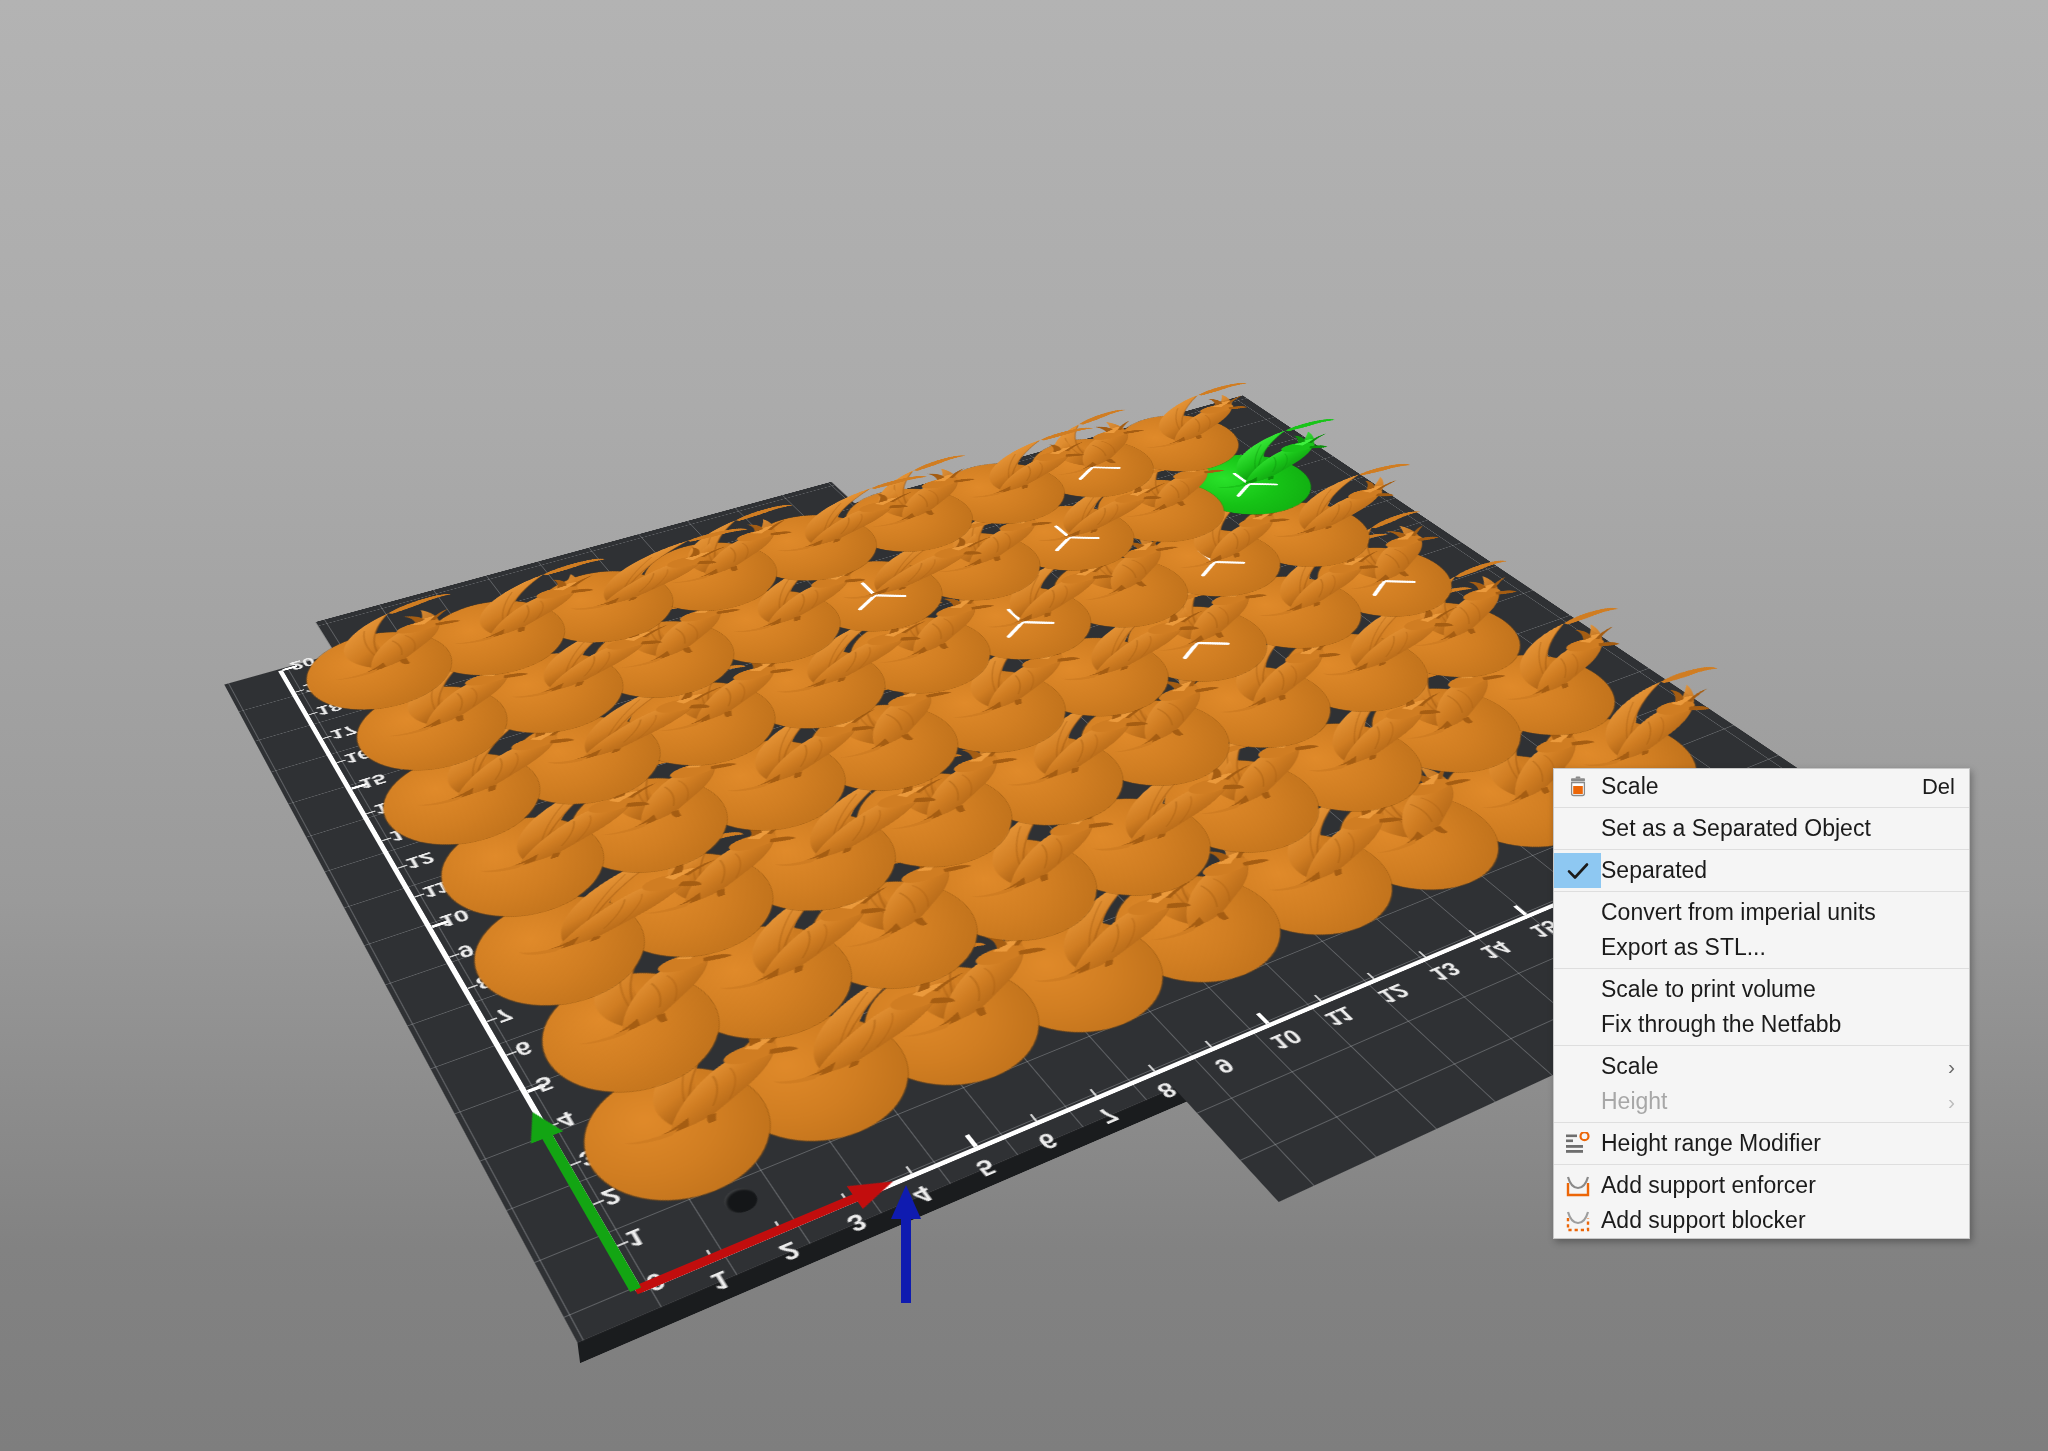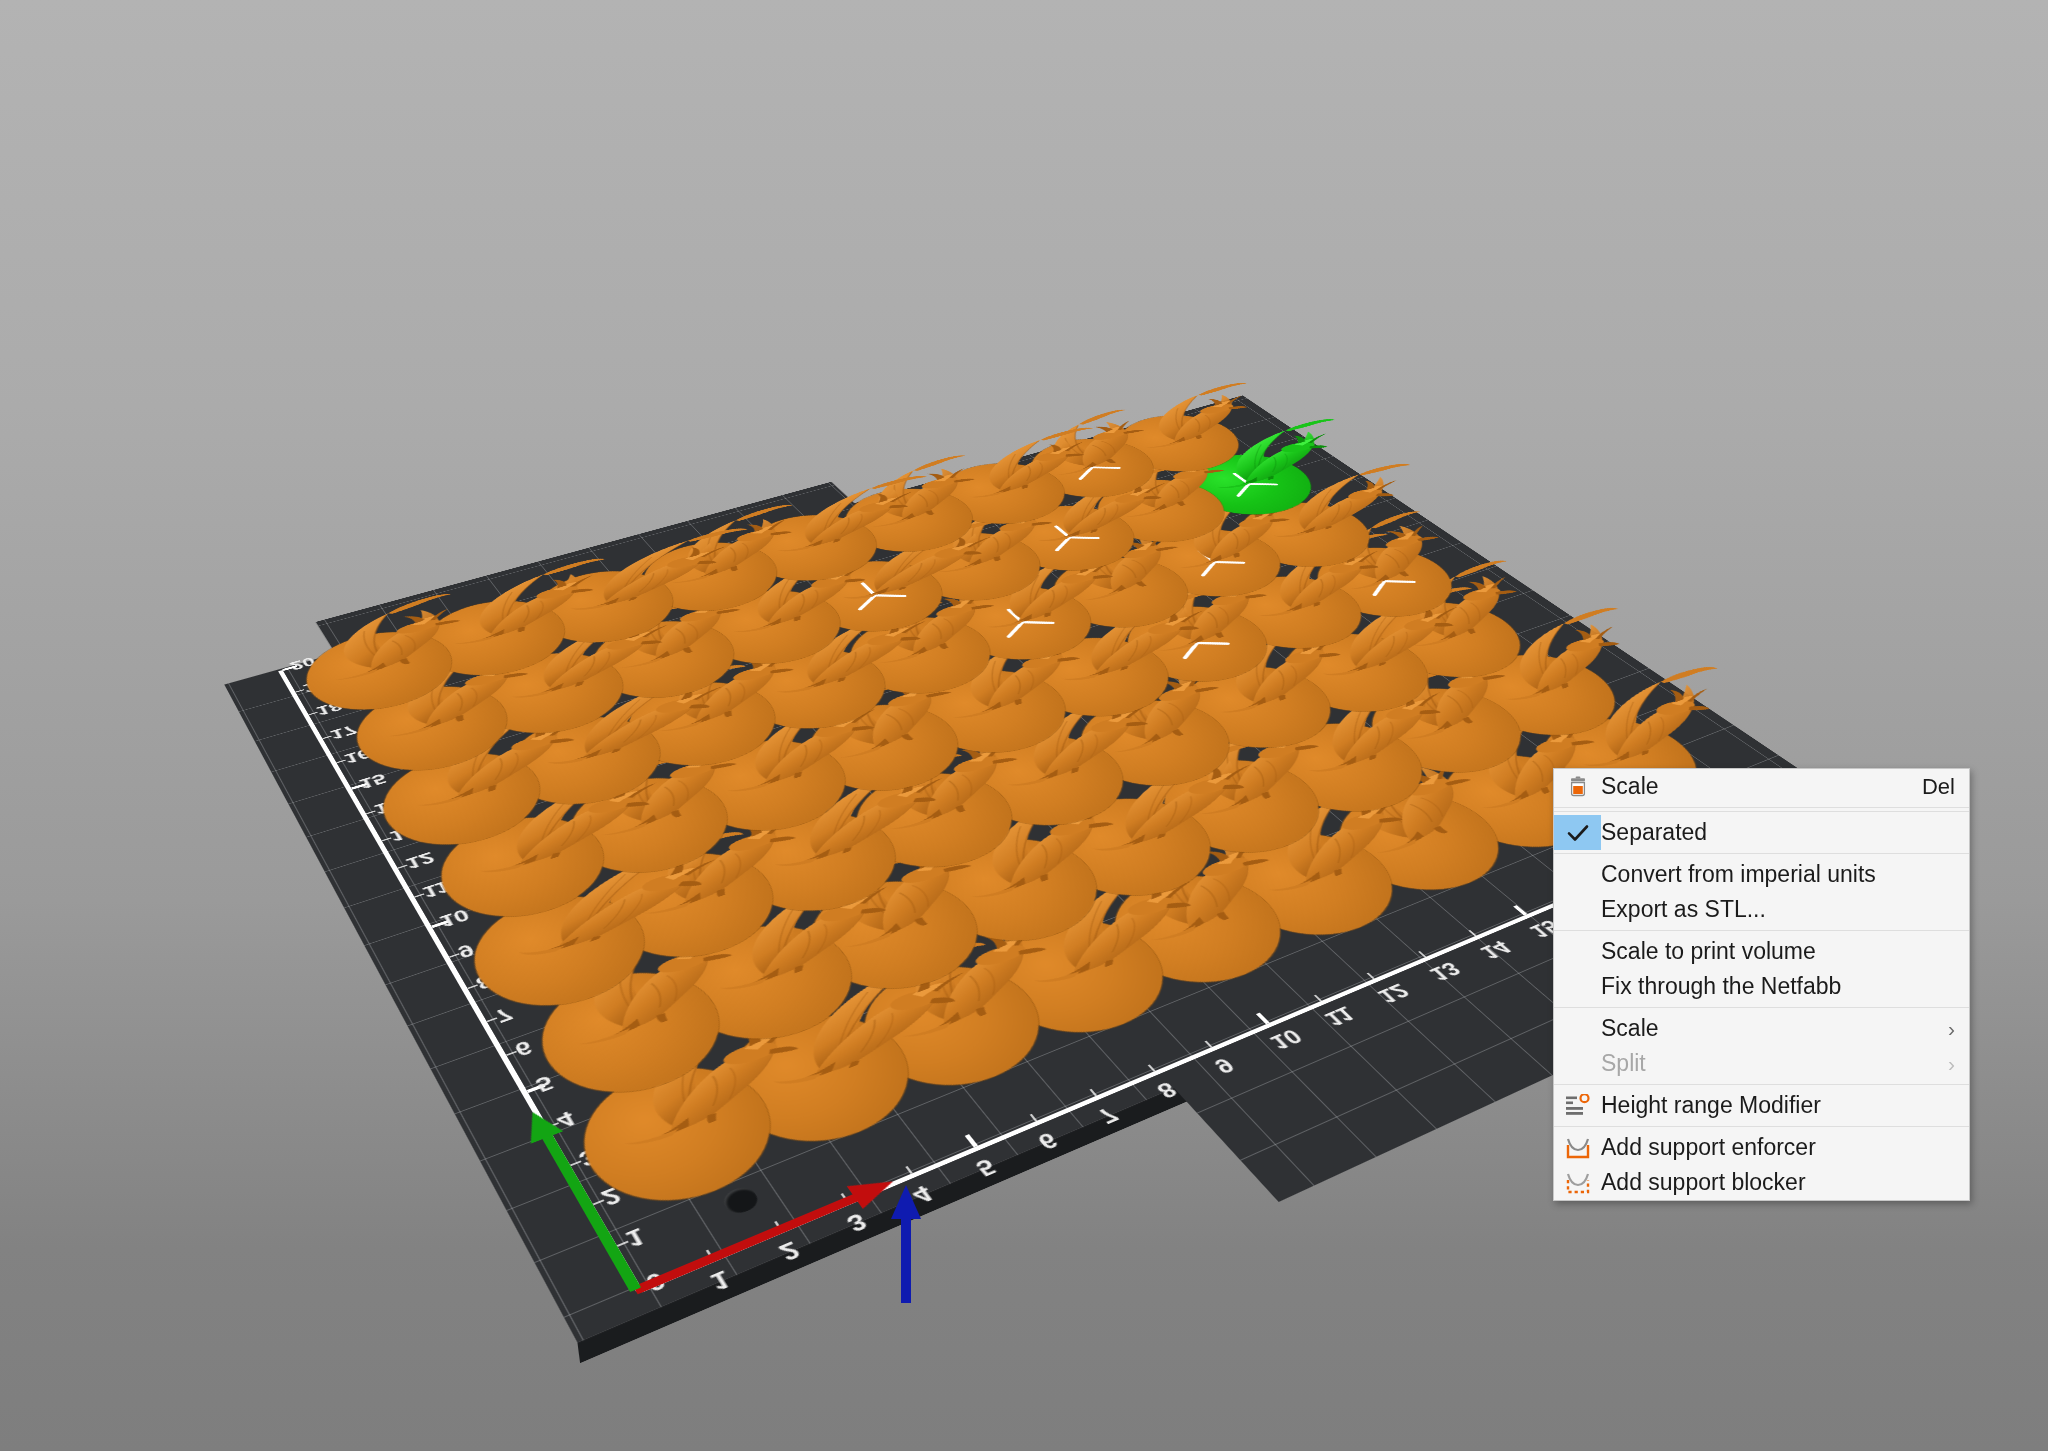--- a/index.html
+++ b/index.html
@@ -3535,20 +3535,24 @@
             <rect x="5" y="3.2" width="14" height="3" rx="1" fill="#8a8a8a"></rect>
             <rect x="9.6" y="1.4" width="4.8" height="2.2" rx="1" fill="#8a8a8a"></rect>
             <path d="M5.6 7.5h12.8v11a2 2 0 0 1-2 2H7.6a2 2 0 0 1-2-2z" fill="#fff" stroke="#8a8a8a" stroke-width="1.3"></path>
             <rect x="7.2" y="11" width="9.6" height="8" fill="#ec6608"></rect>
           </svg>
         </span>
         <span class="lbl">Scale</span>
         <span class="sc">Del</span>
       </div>
       <div class="msep"></div>
+      <div class="mi">
+        <span class="icw"></span>
+        <span class="lbl">Set as a Separated Object</span>
+      </div>
       <div class="msep"></div>
       <div class="mi checked">
         <span class="icw">
           <svg width="26" height="26" viewBox="0 0 26 26">
             <path d="M4 13.4 L10 19.5 L22 6.5" fill="none" stroke="#1b1b1b" stroke-width="2.6" stroke-linecap="round" stroke-linejoin="round"></path>
           </svg>
         </span>
         <span class="lbl">Separated</span>
       </div>
       <div class="msep"></div>
@@ -3570,21 +3574,21 @@
         <span class="lbl">Fix through the Netfabb</span>
       </div>
       <div class="msep"></div>
       <div class="mi">
         <span class="icw"></span>
         <span class="lbl">Scale</span>
         <span class="chev">›</span>
       </div>
       <div class="mi disabled">
         <span class="icw"></span>
-        <span class="lbl">Split</span>
+        <span class="lbl">Height</span>
         <span class="chev">›</span>
       </div>
       <div class="msep"></div>
       <div class="mi">
         <span class="icw">
           <svg width="26" height="24" viewBox="0 0 26 24">
             <rect x="1" y="2.5" width="11" height="2.6" fill="#6e6e6e"></rect>
             <rect x="1" y="7.5" width="7" height="2.6" fill="#6e6e6e"></rect>
             <rect x="1" y="13" width="17" height="2.8" fill="#6e6e6e"></rect>
             <rect x="1" y="18" width="17" height="2.8" fill="#6e6e6e"></rect>

